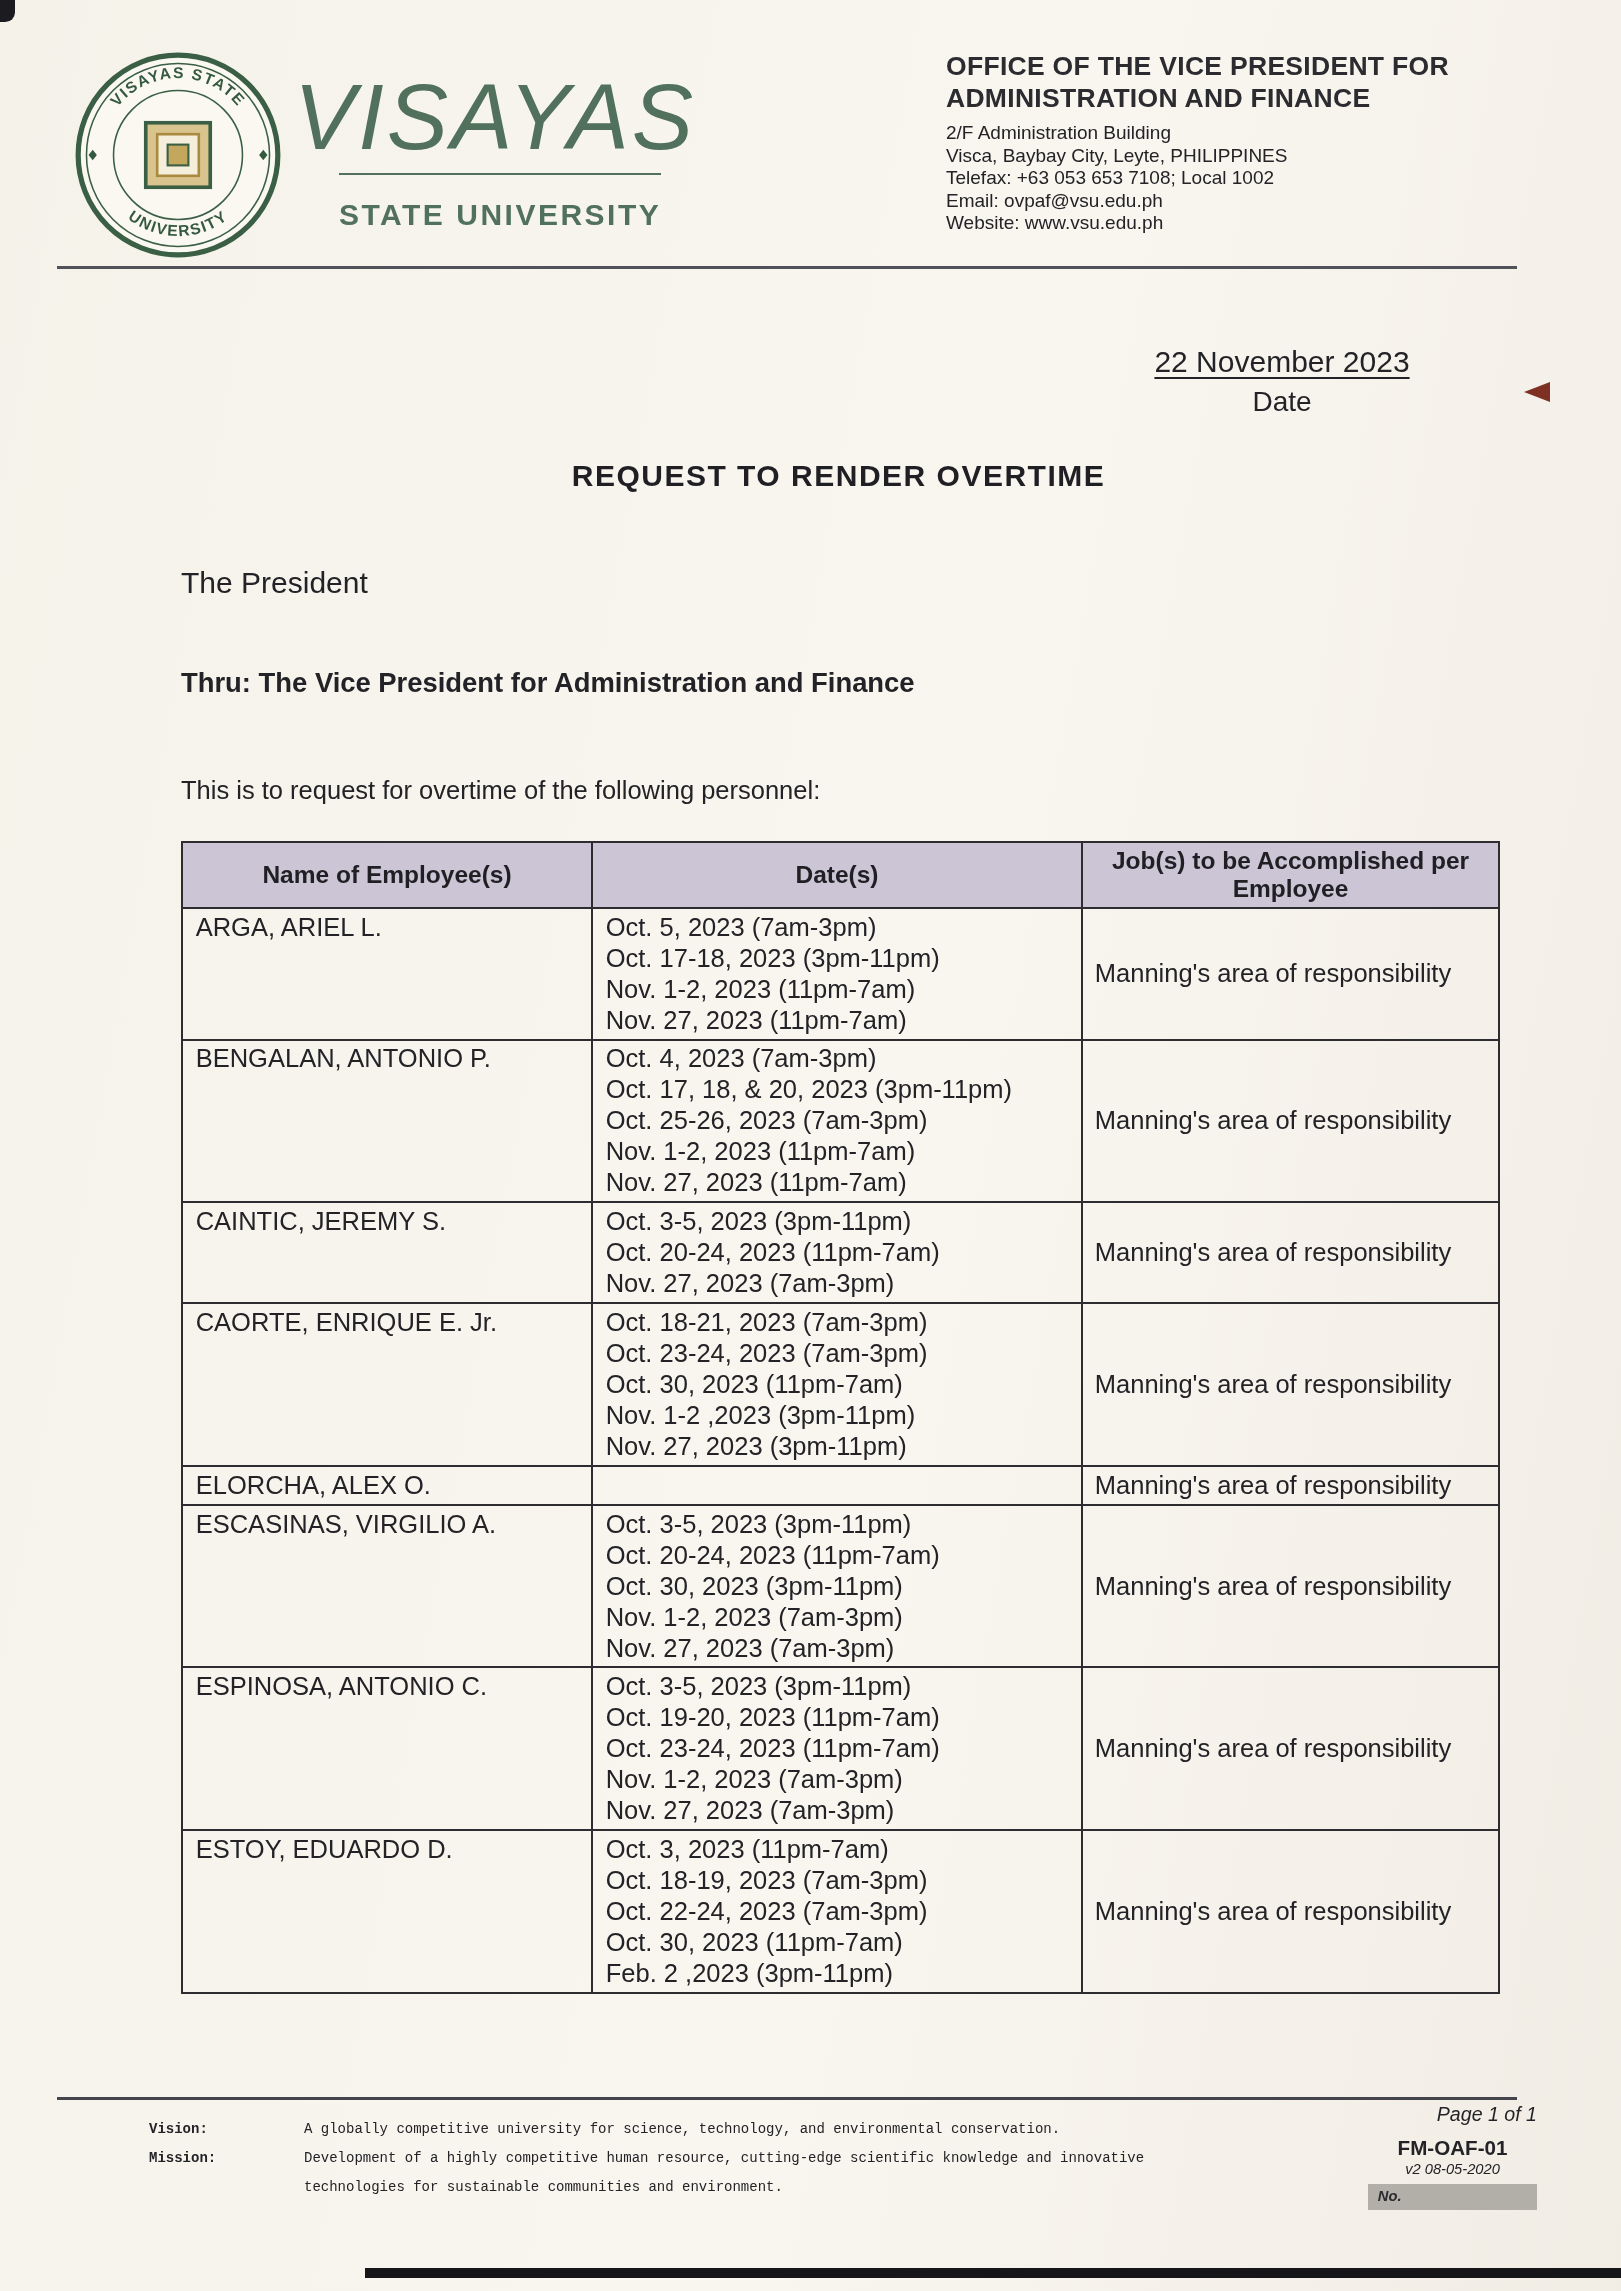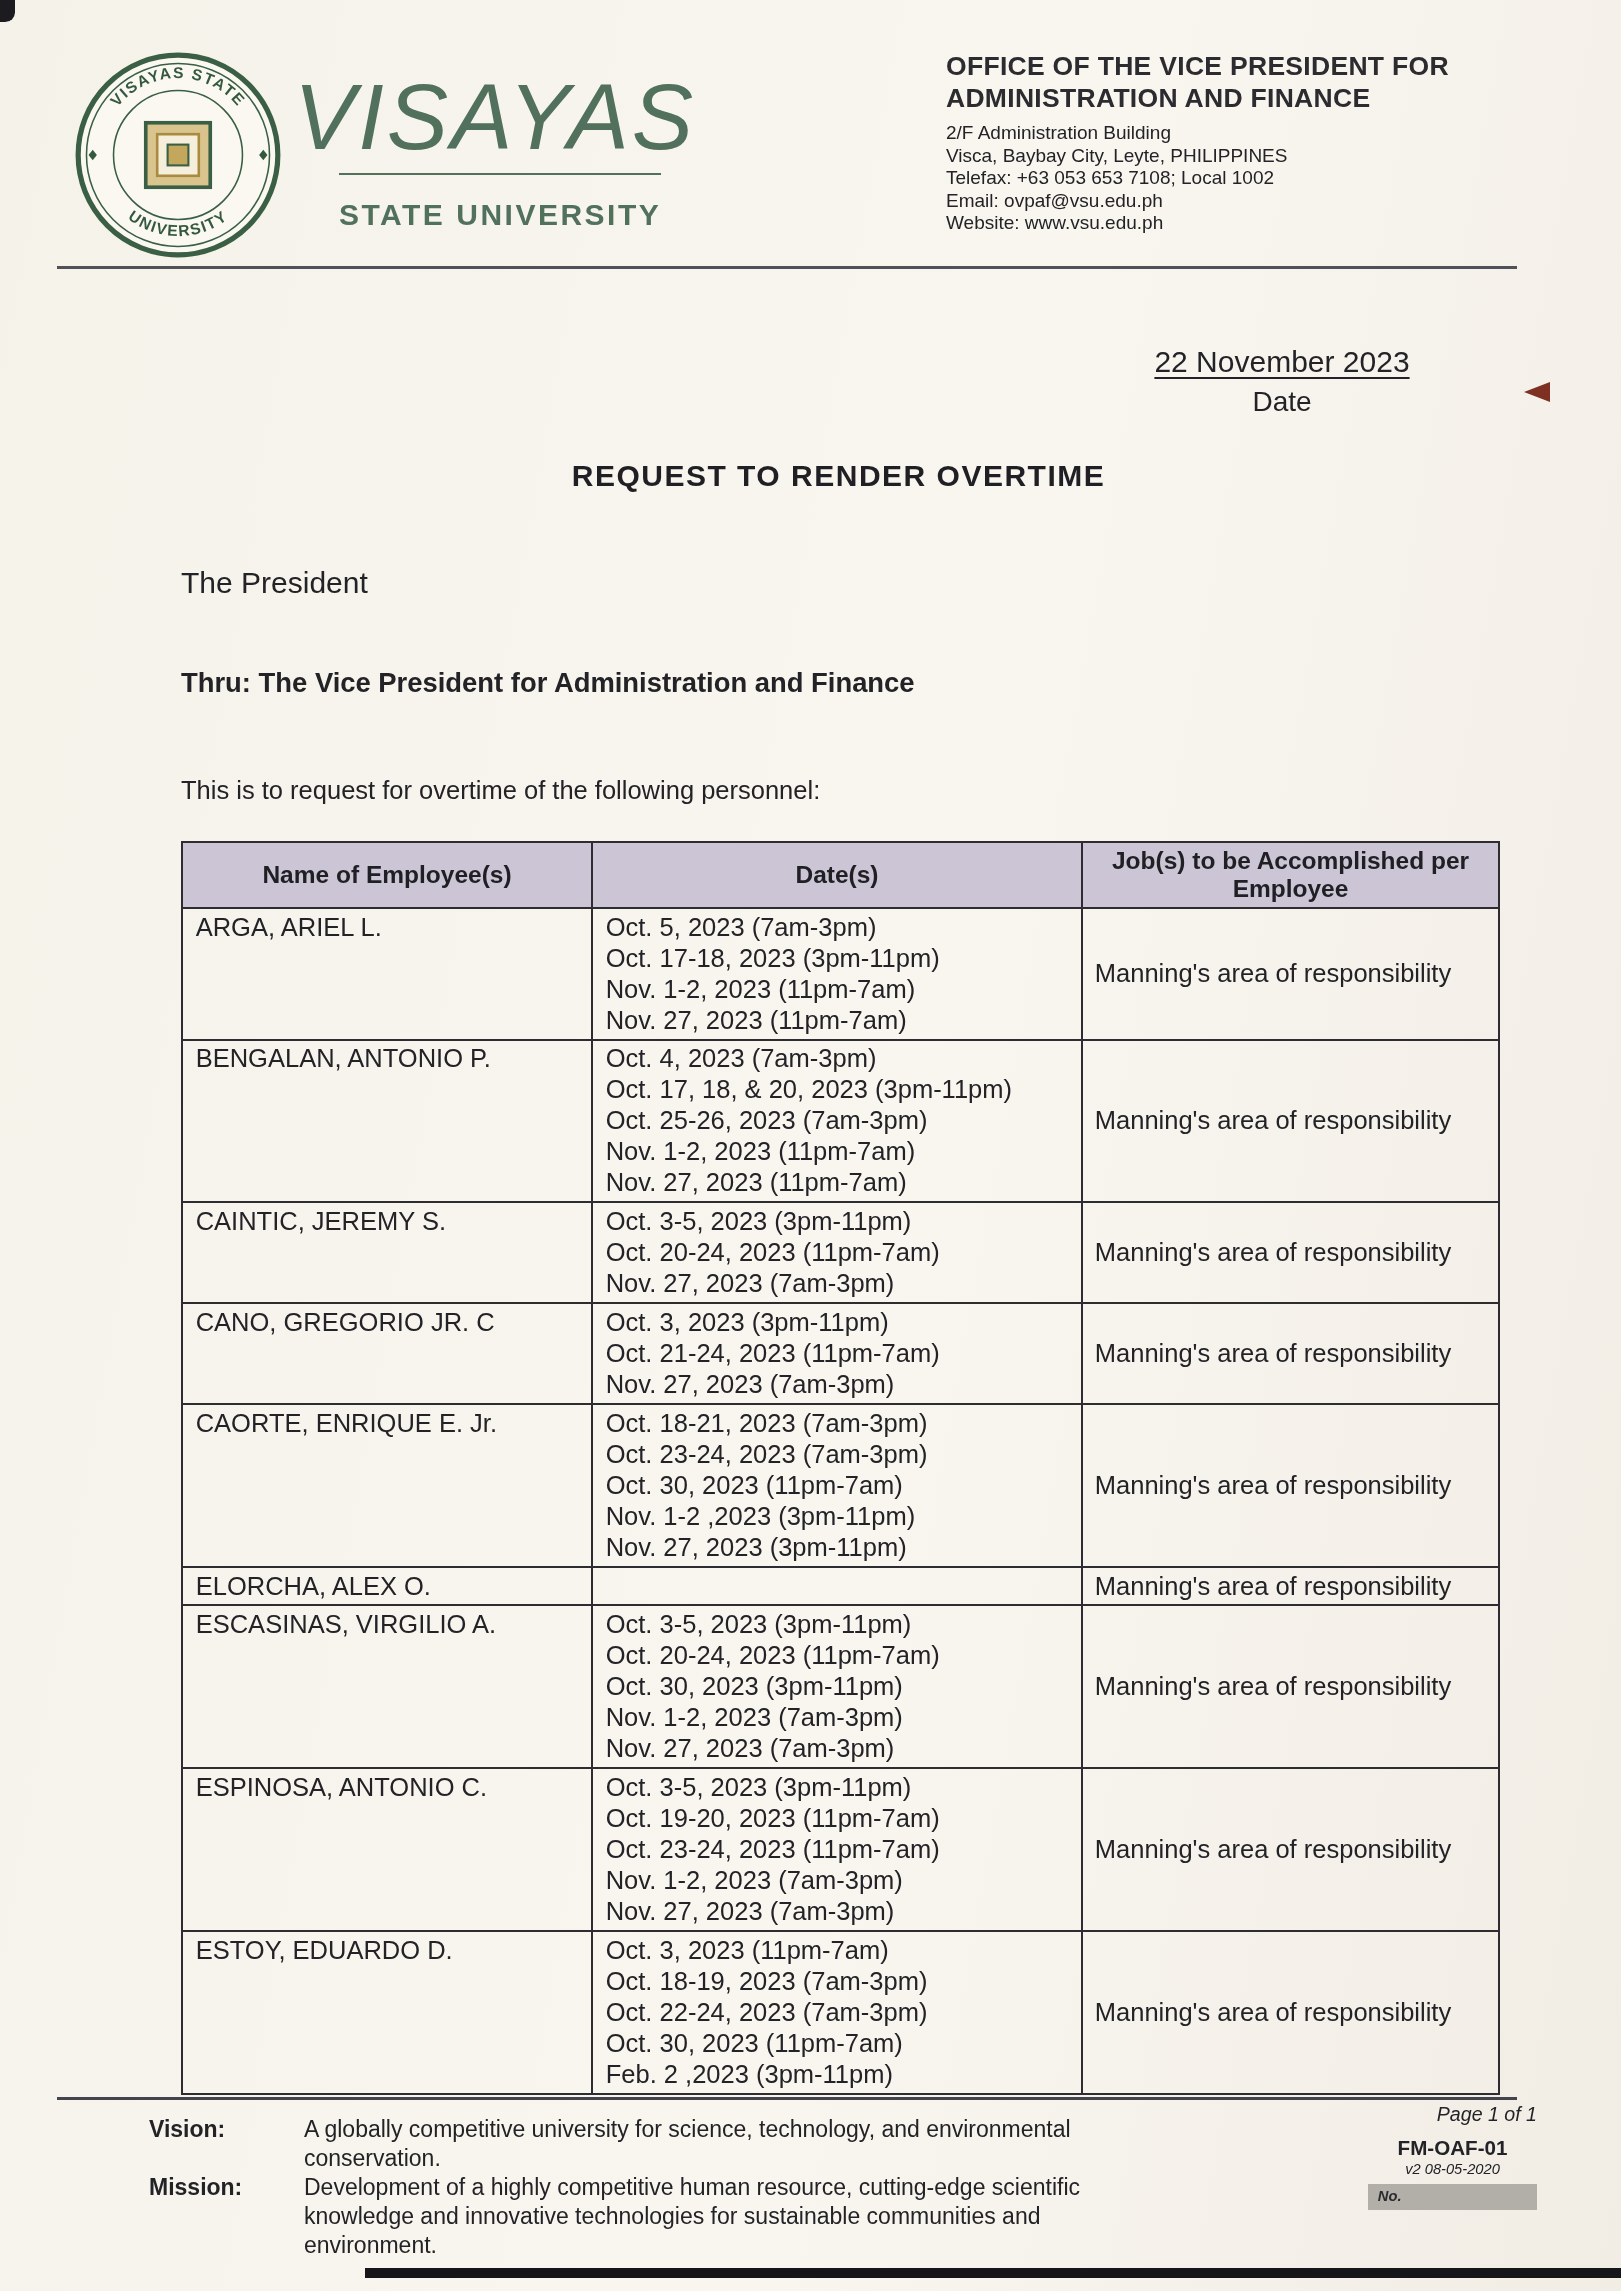--- a/index.html
+++ b/index.html
@@ -41,21 +41,21 @@
   
   .table-wrap { position: absolute; left: 181px; top: 841px; width: 1116px; }
   table { border-collapse: collapse; table-layout: fixed; width: 100%; border: 2.9px solid #2c2c31; }
   col.c1 { width: 410px; } col.c2 { width: 490px; } col.c3 { width: 417px; }
   th { background: #cbc5d6; border: 2px solid #2c2c31; font-size: 24.5px; font-weight: bold; line-height: 28px; padding: 3.9px 5.9px; text-align: center; vertical-align: middle; color: #1f1f24; }
   td { border: 2px solid #2c2c31; font-size: 25.5px; line-height: 31px; padding: 2.9px 9.8px 2.9px 12.7px; vertical-align: top; color: #232327; }
   td.cell-job { vertical-align: middle; padding-left: 11.8px; }
 
   
   .footer-rule { position: absolute; left: 57px; top: 2097px; width: 1460px; height: 2.9px; background: #44444c; }
-  .footer-left { position: absolute; left: 149px; top: 2115px; display: grid; grid-template-columns: 155px 874px; font-size: 23px; line-height: 29px; }
+  .footer-left { position: absolute; left: 149px; top: 2115px; display: grid; grid-template-columns: 155px 874px; font-size: 14px; line-height: 29px; font-family: Liberation Mono, monospace; }
   .vm-label { font-weight: bold; }
   .footer-right { position: absolute; left: 1368px; top: 2103px; width: 169px; }
   .page-info { font-style: italic; font-size: 19.6px; text-align: right; }
   .form-code { margin-top: 9.8px; font-weight: bold; font-size: 20.6px; text-align: center; }
   .form-version { margin-top: 1px; font-style: italic; font-size: 14.7px; text-align: center; }
   .no-box { margin-top: 6.9px; height: 26.5px; background: #b2afa8; font-size: 14.7px; font-style: italic; font-weight: bold; padding: 3.9px 0 0 9.8px; color: #2c2c30; }
   .scan-line { position: absolute; left: 365px; top: 2268px; width: 1257px; height: 9.8px; background: #16151a; }
 </style>
 </head>
 <body>
@@ -152,29 +152,20 @@
           <tr>
             <td class="cell-name">CAINTIC, JEREMY S.</td>
             <td class="cell-dates">
               <div>Oct. 3-5, 2023 (3pm-11pm)</div>
               <div>Oct. 20-24, 2023 (11pm-7am)</div>
               <div>Nov. 27, 2023 (7am-3pm)</div>
             </td>
             <td class="cell-job">Manning's area of responsibility</td>
           </tr>
           <tr>
-            <td class="cell-name">CANO, GREGORIO JR. C</td>
-            <td class="cell-dates">
-              <div>Oct. 3, 2023 (3pm-11pm)</div>
-              <div>Oct. 21-24, 2023 (11pm-7am)</div>
-              <div>Nov. 27, 2023 (7am-3pm)</div>
-            </td>
-            <td class="cell-job">Manning's area of responsibility</td>
-          </tr>
-          <tr>
             <td class="cell-name">CAORTE, ENRIQUE E. Jr.</td>
             <td class="cell-dates">
               <div>Oct. 18-21, 2023 (7am-3pm)</div>
               <div>Oct. 23-24, 2023 (7am-3pm)</div>
               <div>Oct. 30, 2023 (11pm-7am)</div>
               <div>Nov. 1-2 ,2023 (3pm-11pm)</div>
               <div>Nov. 27, 2023 (3pm-11pm)</div>
             </td>
             <td class="cell-job">Manning's area of responsibility</td>
           </tr>

